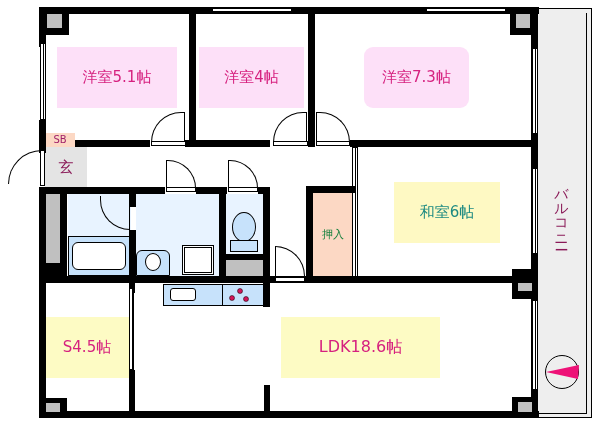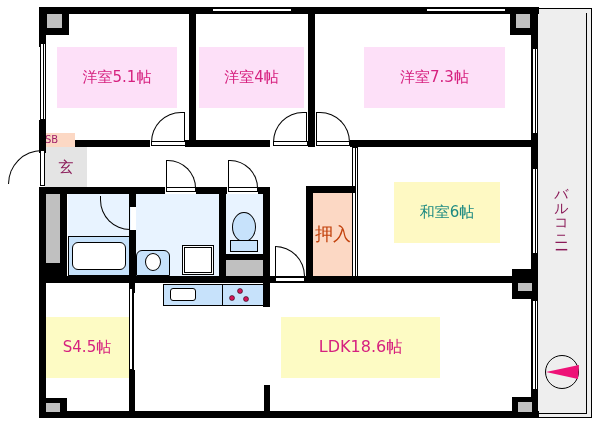--- a/index.html
+++ b/index.html
@@ -27,21 +27,21 @@
 <div class="abs" style="left:537px;top:13px;width:50px;height:401px;border-right:1px solid #000;border-bottom:1px solid #000;box-sizing:border-box;"></div>
 <div class="abs" style="left:553px;top:178px;width:18px;font-size:14px;color:#8a1a58;writing-mode:vertical-rl;">バルコニー</div>
 
 <div class="abs" style="left:545px;top:355px;width:34px;height:34px;border:1px solid #000;border-radius:50%;box-sizing:border-box;">
   <svg width="34" height="34" viewBox="0 0 34 34" style="position:absolute;left:-1px;top:-1px;">
     <polygon points="1,17 34,10 33,24" fill="#ee1177"></polygon>
   </svg>
 </div>
 
 <div class="abs" style="left:45px;top:133px;width:30px;height:14px;background:#fcd8c4;"></div>
-<div class="abs" style="left:45px;top:133px;width:30px;height:22px;font-size:10px;color:#a0206a;line-height:14px;">SB</div>
+<div class="abs" style="left:45px;top:133px;width:30px;height:22px;font-size:10px;color:#a0206a;text-align:center;line-height:14px;">SB</div>
 <div class="abs" style="left:45px;top:147px;width:42px;height:40px;background:#e4e4e4;"></div>
 <div class="abs" style="left:45px;top:147px;width:42px;height:40px;font-size:15px;color:#8a1a58;display:flex;align-items:center;justify-content:center;">玄</div>
 
 <div class="wetroom" style="left:68px;top:194px;width:63px;height:82px;"></div>
 <div class="wetroom" style="left:136px;top:194px;width:84px;height:82px;"></div>
 <div class="wetroom" style="left:225px;top:194px;width:38px;height:60px;"></div>
 <div class="abs" style="left:225px;top:260px;width:38px;height:18px;background:#c0c0c0;"></div>
 
 <div class="fixture" style="left:68px;top:236px;width:63px;height:40px;"></div>
 <div class="abs" style="left:72px;top:242px;width:54px;height:28px;background:#fff;border:1px solid #000;border-radius:6px;box-sizing:border-box;"></div>
@@ -53,25 +53,25 @@
 <div class="fixture" style="left:163px;top:284px;width:60px;height:22px;"></div>
 <div class="abs" style="left:170px;top:288px;width:26px;height:13px;background:#fff;border:1px solid #000;border-radius:3px;box-sizing:border-box;"></div>
 <div class="fixture" style="left:222px;top:284px;width:42px;height:22px;"></div>
 <svg class="abs" style="left:226px;top:286px;" width="30" height="18" viewBox="0 0 30 18">
   <circle cx="6" cy="12" r="2.5" fill="#d4145a" stroke="#000" stroke-width="0.5"></circle>
   <circle cx="14" cy="5" r="2.5" fill="#d4145a" stroke="#000" stroke-width="0.5"></circle>
   <circle cx="20" cy="13" r="2.5" fill="#d4145a" stroke="#000" stroke-width="0.5"></circle>
 </svg>
 
 <div class="abs" style="left:312px;top:192px;width:42px;height:84px;background:#fcd8c4;"></div>
-<div class="abs" style="left:312px;top:192px;width:42px;height:84px;font-size:18px;color:#c2410c;display:flex;align-items:center;justify-content:center;">押入</div>
+<div class="abs" style="left:312px;top:192px;width:42px;height:84px;font-size:11px;color:#15803d;display:flex;align-items:center;justify-content:center;">押入</div>
 
 <div class="label pink" style="left:57px;top:47px;width:120px;height:61px;">洋室5.1帖</div>
 <div class="label pink" style="left:199px;top:47px;width:105px;height:61px;">洋室4帖</div>
-<div class="label pink" style="left:364px;top:47px;width:141px;height:61px;">洋室7.3帖</div>
+<div class="label pink" style="left:364px;top:47px;width:105px;height:61px;border-radius:9px;">洋室7.3帖</div>
 <div class="label green" style="left:394px;top:182px;width:106px;height:61px;">和室6帖</div>
 <div class="label yellow" style="left:45px;top:317px;width:84px;height:61px;">S4.5帖</div>
 <div class="label yellow" style="left:281px;top:317px;width:159px;height:61px;font-size:16px;">LDK18.6帖</div>
 
 <div class="wall" style="left:39px;top:7px;width:500px;height:7px;"></div>
 <div class="wall" style="left:39px;top:411px;width:500px;height:7px;"></div>
 <div class="wall" style="left:39px;top:7px;width:7px;height:40px;"></div>
 <div class="wall" style="left:39px;top:120px;width:7px;height:33px;"></div>
 <div class="wall" style="left:39px;top:187px;width:7px;height:231px;"></div>
 <div class="wall" style="left:531px;top:7px;width:7px;height:411px;"></div>

